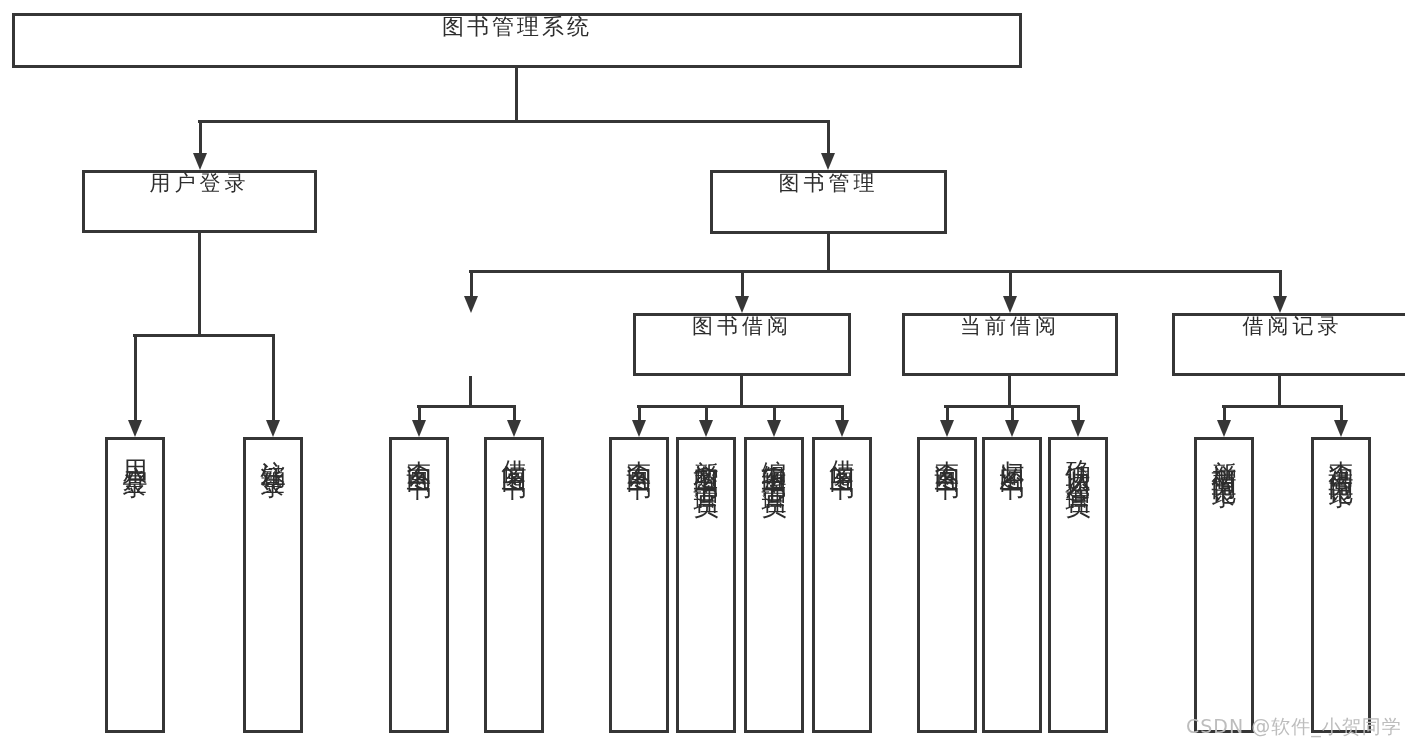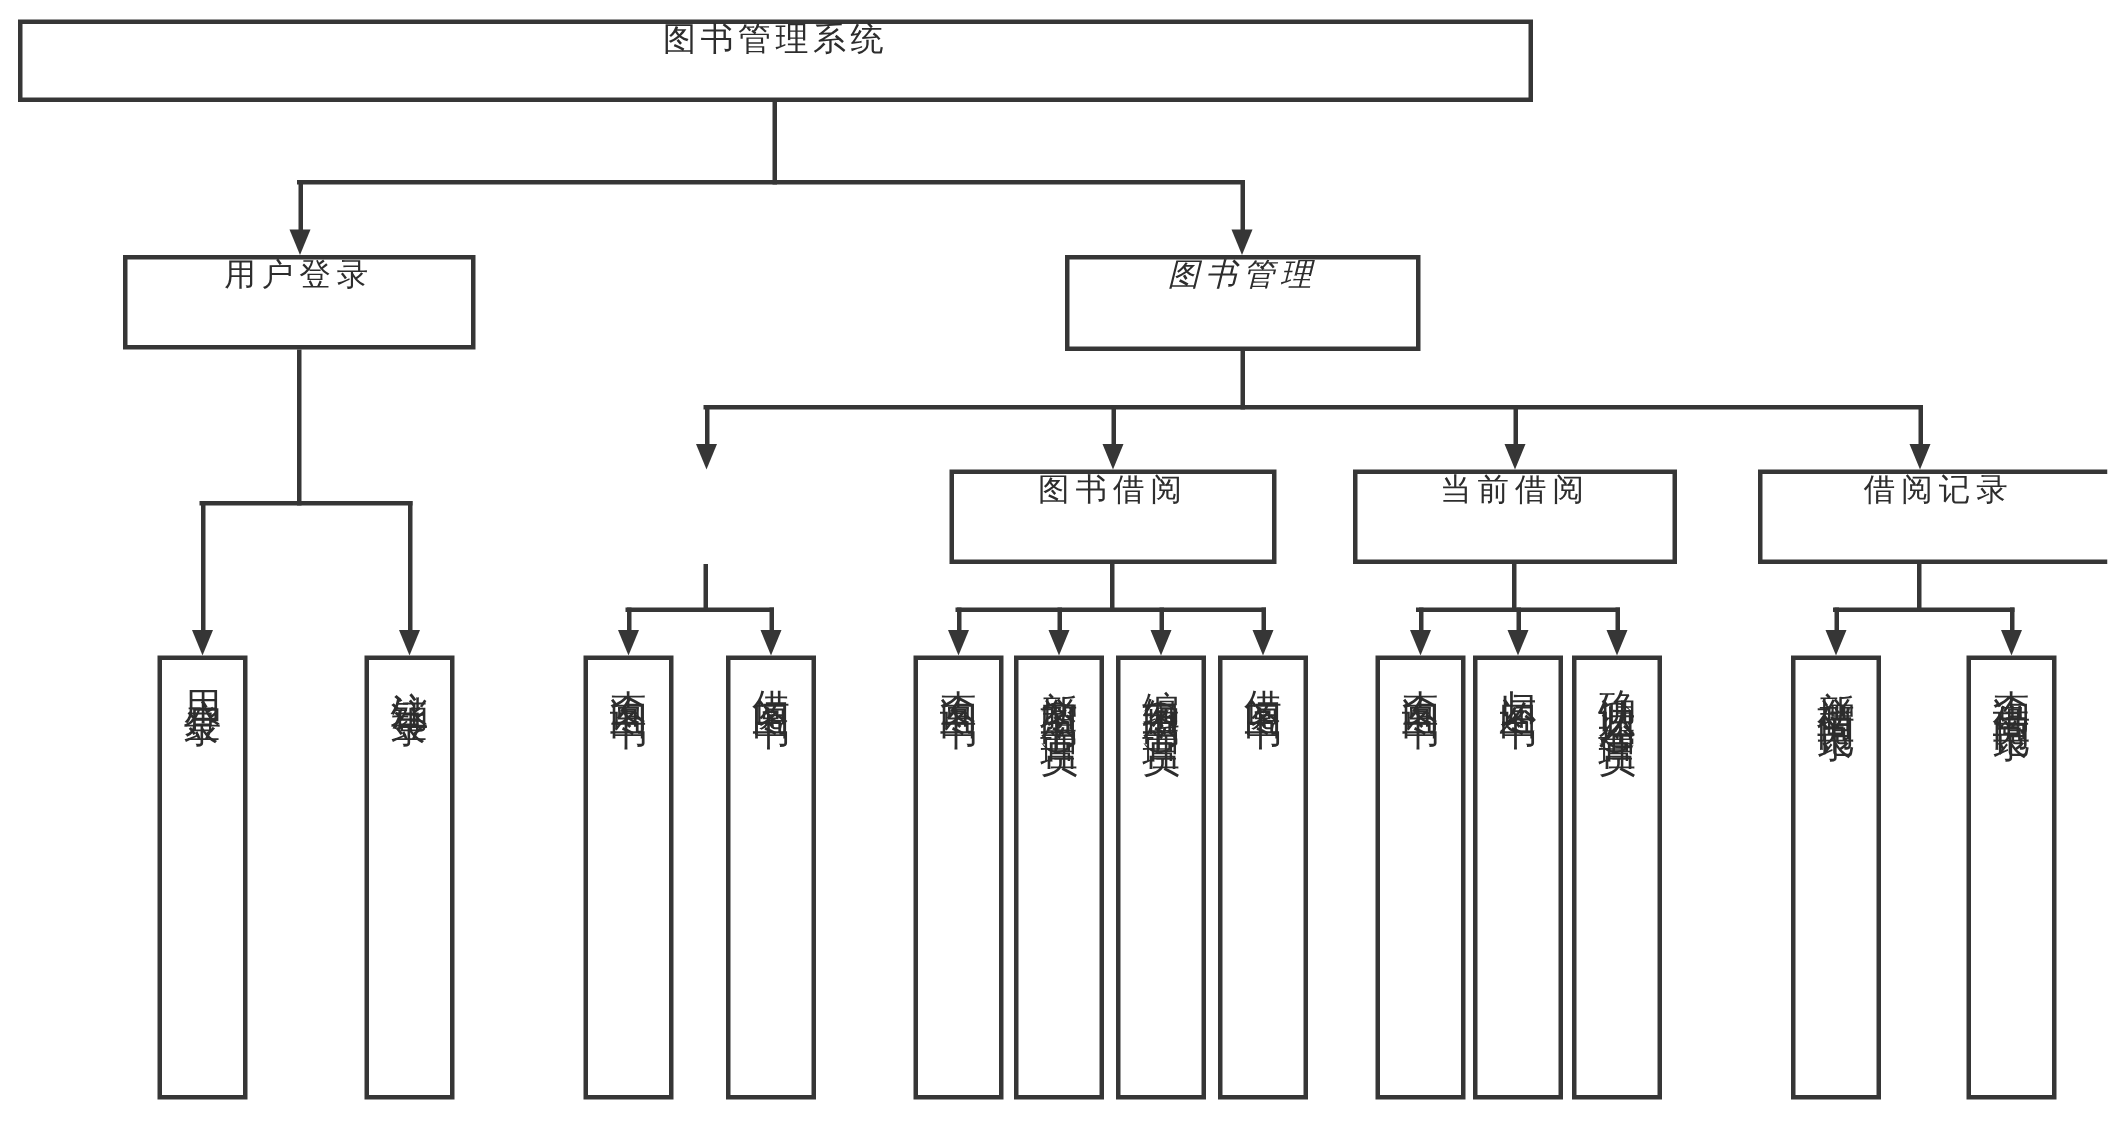--- a/index.html
+++ b/index.html
@@ -67,21 +67,21 @@
 
 <div id="canvas">
 
   <div class="node root" style="left:12px;top:13px;width:1010px;height:55px;">
     <span class="lbl">图书管理系统</span>
   </div>
 
   <div class="node" style="left:82px;top:170px;width:235px;height:63px;">
     <span class="lbl">用户登录</span>
   </div>
-  <div class="node" style="left:710px;top:170px;width:237px;height:64px;font-style:italic;">
+  <div class="node" style="left:710px;top:170px;width:237px;height:64px;">
     <span class="lbl">图书管理</span>
   </div>
 
   <div class="node" style="left:902px;top:313px;width:216px;height:63px;">
     <span class="lbl">当前借阅</span>
   </div>
   <div class="node" style="left:633px;top:313px;width:218px;height:63px;">
     <span class="lbl">图书借阅</span>
   </div>
   <div class="node" style="left:1172px;top:313px;width:241px;height:63px;">
@@ -165,14 +165,15 @@
   <div class="hline" style="left:944px;top:405px;width:136px;"></div>
   <div class="arrow" style="left:939px;top:405px;height:32px;"></div>
   <div class="arrow" style="left:1004px;top:405px;height:32px;"></div>
   <div class="arrow" style="left:1070px;top:405px;height:32px;"></div>
 
   <div class="vline" style="left:1278px;top:376px;height:32px;"></div>
   <div class="hline" style="left:1222px;top:405px;width:121px;"></div>
   <div class="arrow" style="left:1216px;top:405px;height:32px;"></div>
   <div class="arrow" style="left:1333px;top:405px;height:32px;"></div>
 
+  <div class="watermark">CSDN @软件_小贺同学</div>
 
 </div>
 
 </body></html>

